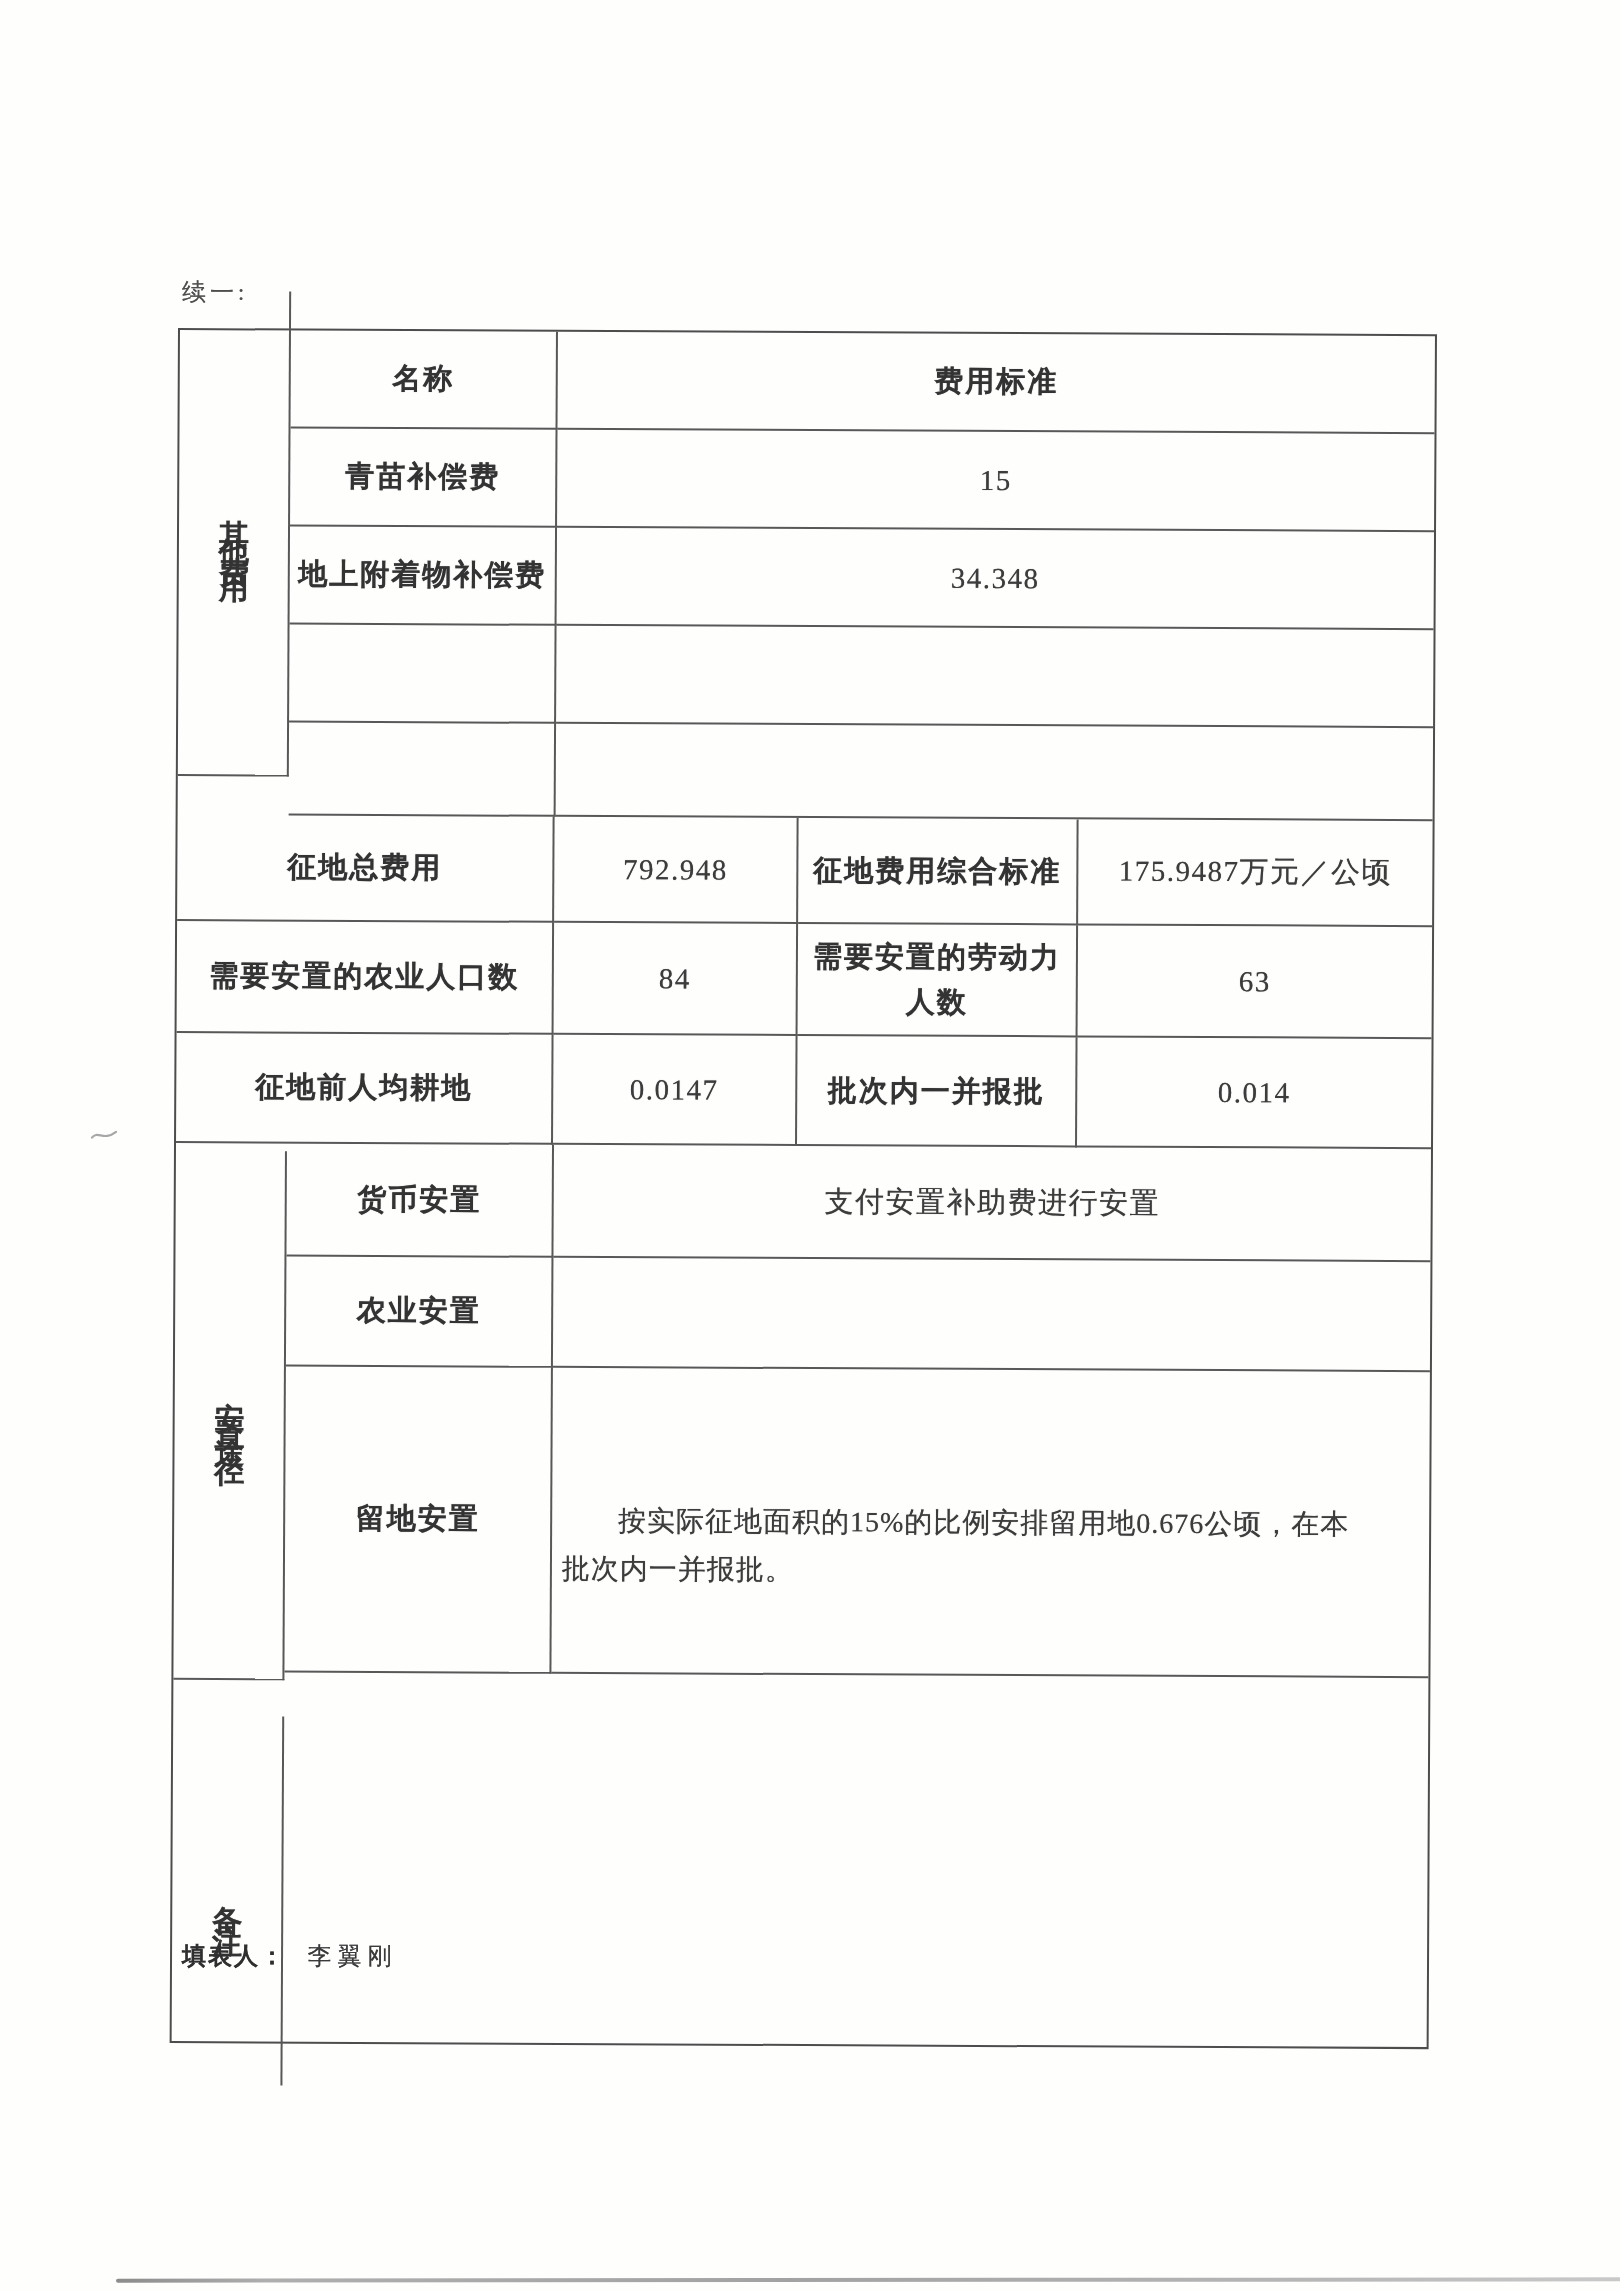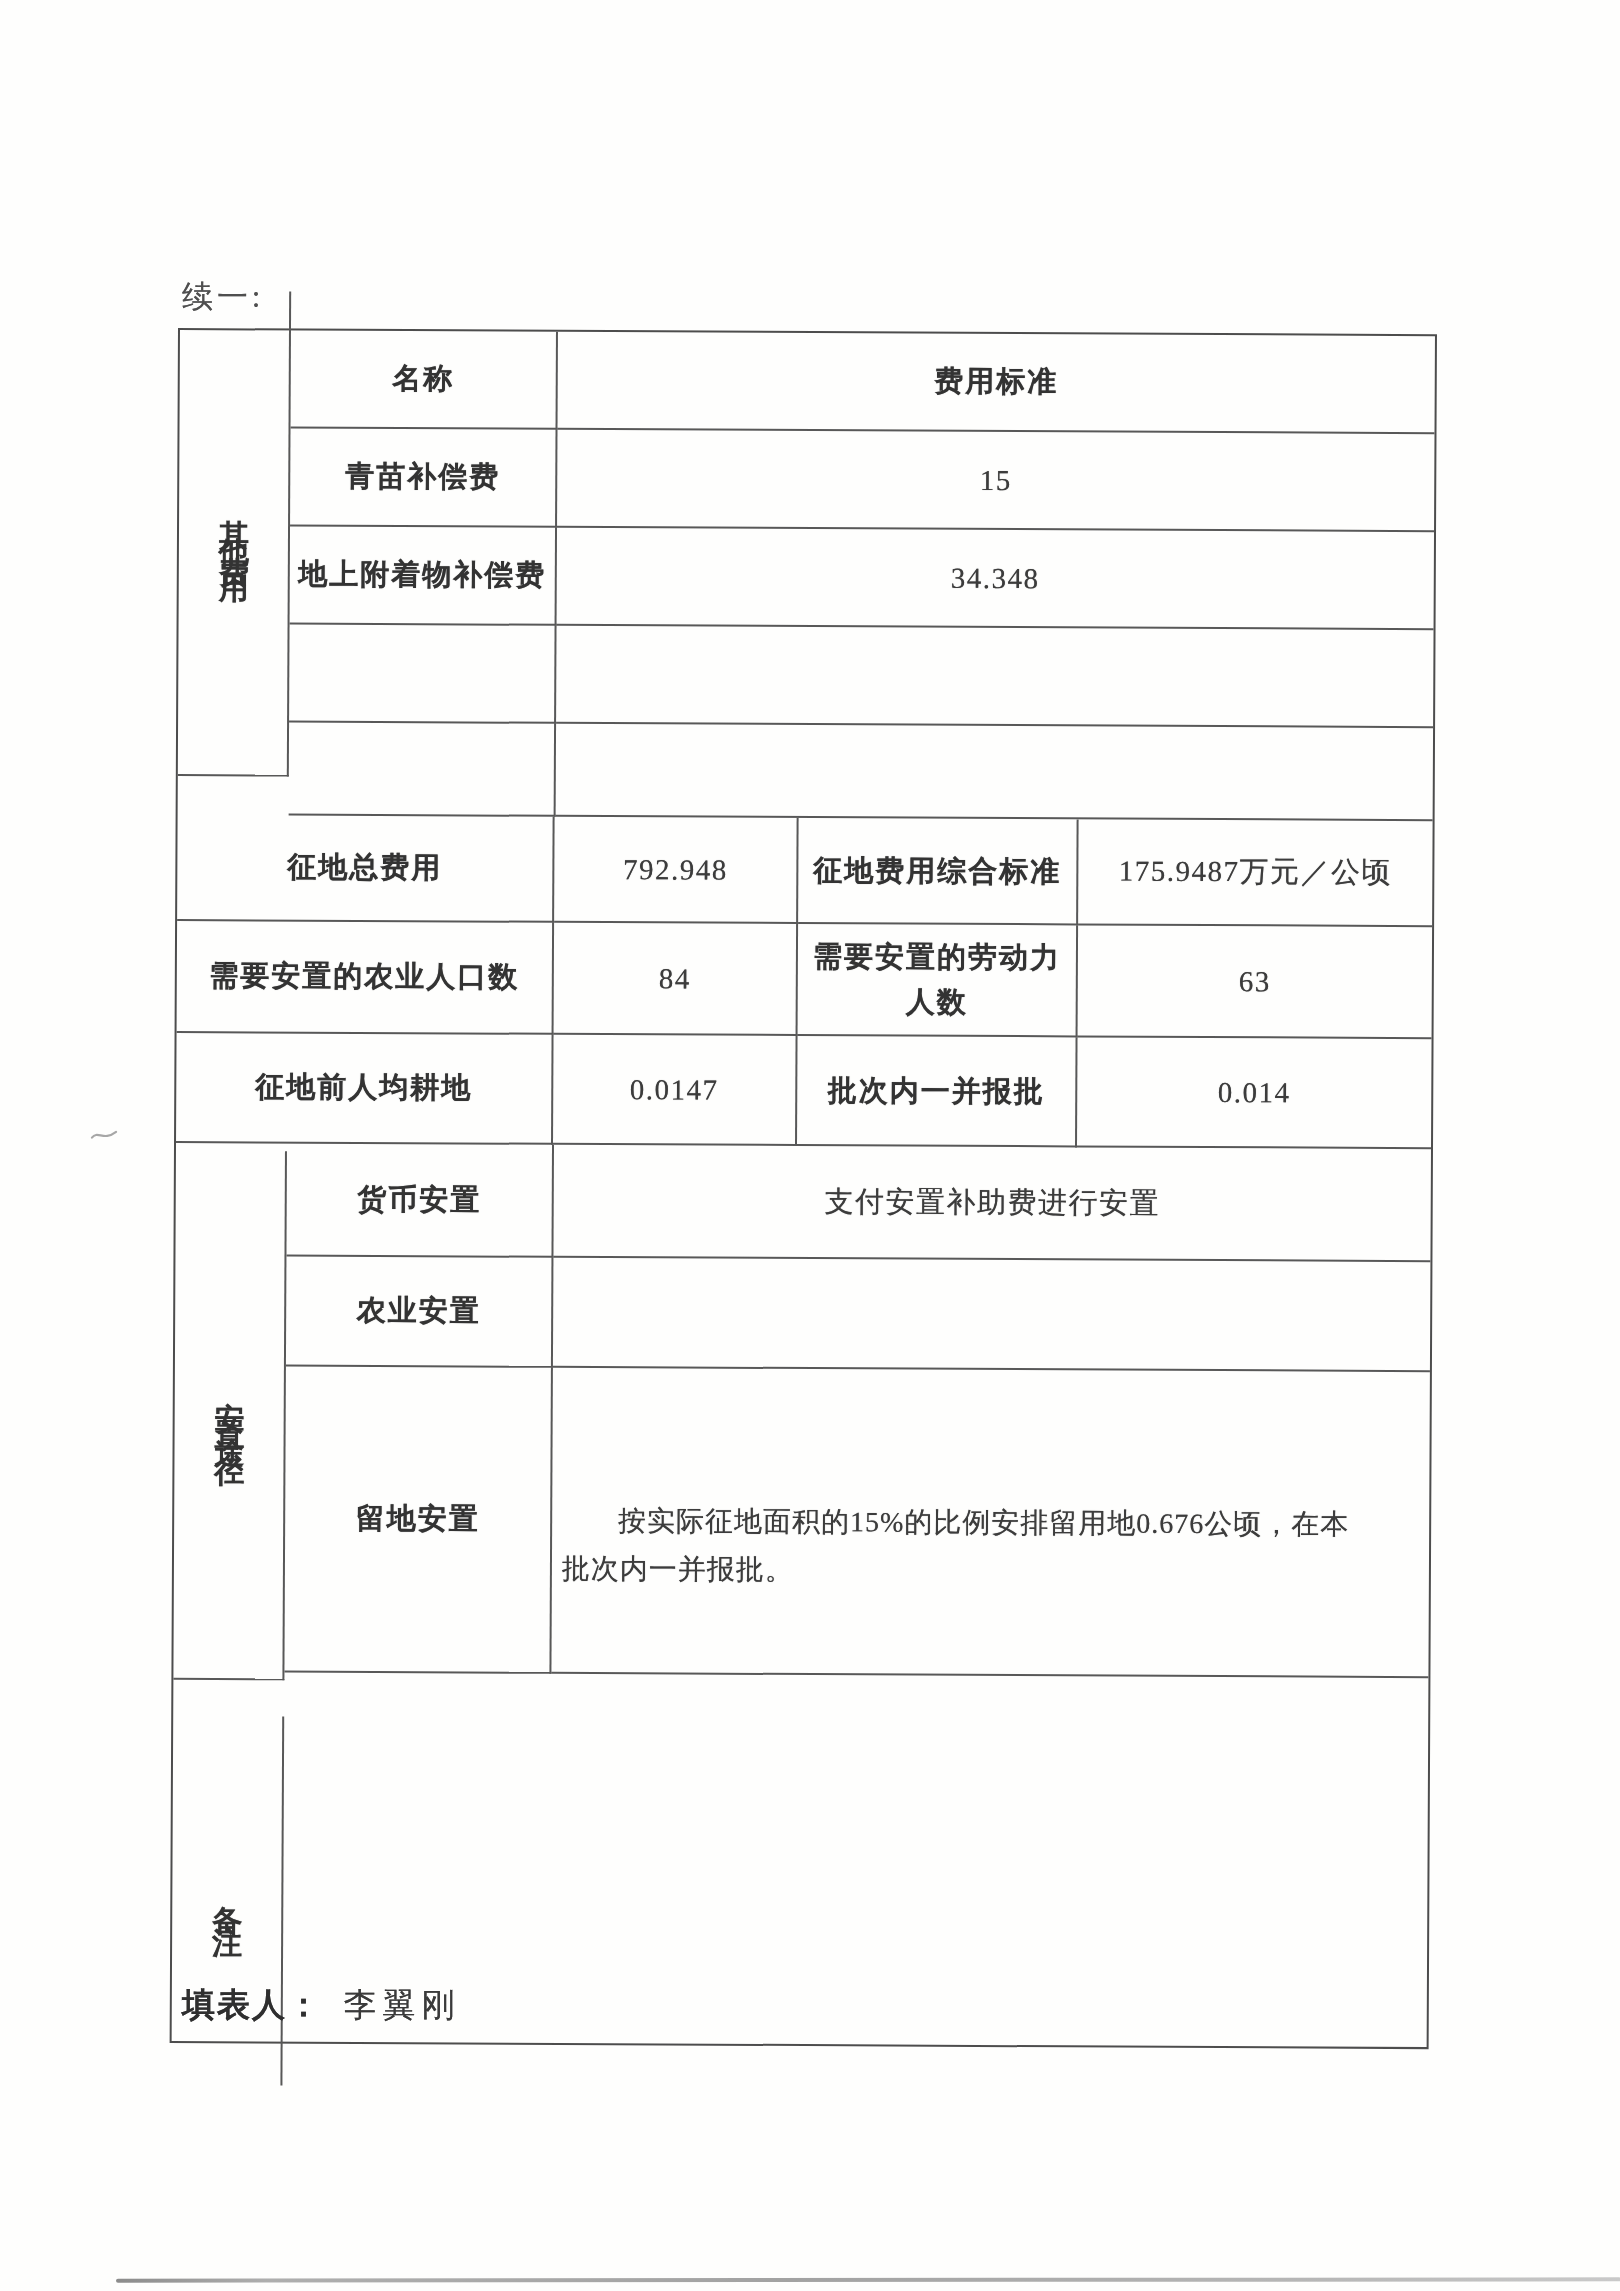--- a/index.html
+++ b/index.html
@@ -6,21 +6,21 @@
   .page{
     position:relative;
     width:1620px;height:2292px;
     background:#fefefd;
     font-family:"Liberation Serif","DejaVu Serif",serif;
     color:#383838;
     overflow:hidden;
   }
   .cont-label{
     position:absolute;left:182px;top:276px;
-    font-size:31px;color:#4f4f4f;letter-spacing:3.9px;
+    font-size:24px;color:#4f4f4f;letter-spacing:3.9px;
     text-shadow:0 0 0.6px rgba(80,80,80,.7);
   }
   .pen-mark{position:absolute;left:90px;top:1125px;opacity:.65;}
   .tbl{
     position:absolute;left:178px;top:328px;
     width:1259px;height:1715px;
     border:2px solid #4d4d4d;
     box-sizing:border-box;
     display:flex;flex-direction:column;
     transform:rotate(0.28deg);
@@ -55,22 +55,22 @@
   .wrapcell{padding:0 13.7px;}
   .wrapcell .lbl{line-height:1.55;text-align:center;display:block;}
   .para-cell{
     align-items:flex-start;justify-content:flex-start;
     padding:129px 11.8px 0 9.8px;
   }
   .para{font-size:28px;line-height:48px;letter-spacing:1px;color:#3c3c3c;}
   .para .ln1{display:block;text-indent:2em;}
   .para .ln2{display:block;}
   .filler-line{
-    position:absolute;left:182px;top:1983px;
-    font-size:33px;
+    position:absolute;left:182px;top:1940px;
+    font-size:24px;
     text-shadow:0 0 0.6px rgba(60,60,60,.75);
   }
   .filler-line .flabel{font-weight:bold;color:#2f2f2f;letter-spacing:2px;}
   .filler-line .fname{margin-left:21.6px;color:#3a3a3a;letter-spacing:5.9px;}
   .scan-artifact{
     position:absolute;left:116px;top:2278px;width:1505px;height:3.9px;
     background:linear-gradient(90deg,#6f6f6f,#9a9a9a 10%,#8b8b8b 45%,#a5a5a5 80%,#bcbcbc);
     opacity:.8;border-radius:2px;
     transform:rotate(-0.05deg);
   }

